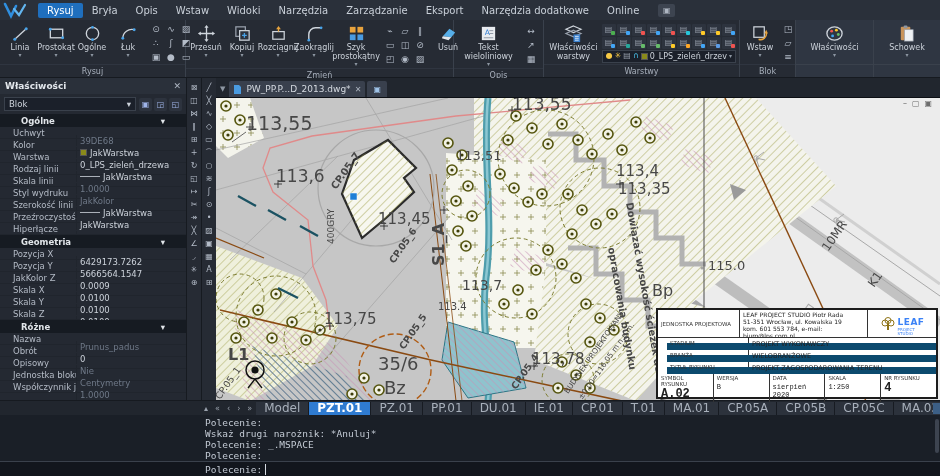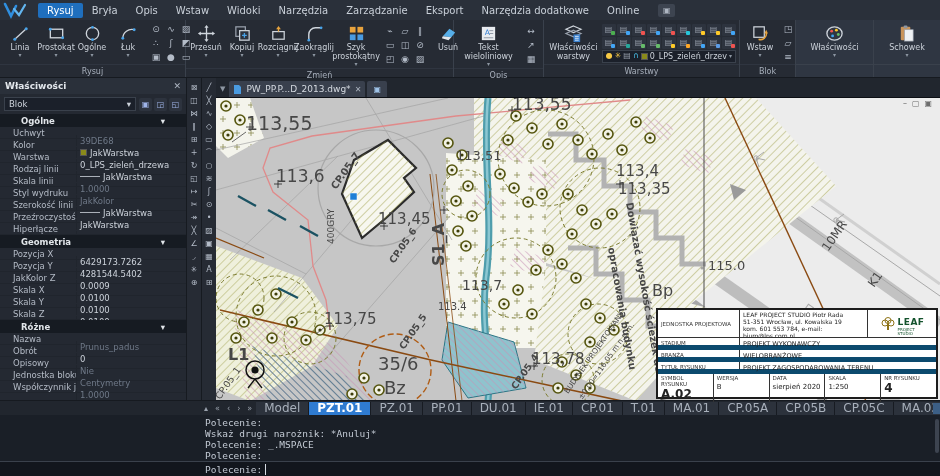--- a/index.html
+++ b/index.html
@@ -84,30 +84,30 @@
   .mlab { font-family:"DejaVu Sans",sans-serif; fill:#474747; }
 
   
   .tblock { position:absolute; left:440px; top:210px; width:282px; height:91px; background:#fff;
     border:2px solid #1c1c1c; color:#222; z-index:4; display:flex; flex-direction:column; }
   .tb-row1 { height:28px; display:flex; border-bottom:1px solid #333; }
   .tb-c { border-right:1px solid #333; padding:1px 3px; overflow:hidden; }
   .tb-lbl { font-size:5.5px; color:#333; }
   .tb-addr { font-size:6px; line-height:7px; color:#222; }
   .tb-logo { display:flex; align-items:center; justify-content:center; gap:2px; border-right:none; }
-  .tb-logo-txt { color:#14532d; line-height:1; }
+  .tb-logo-txt { color:#3b82f6; line-height:1; }
   .tb-logo-txt b { font-size:9px; letter-spacing:.5px; }
   .tb-logo-txt div { font-size:4px; }
-  .tb-mid { height:12px; display:flex; border-bottom:5px solid #0c4a6e; }
+  .tb-mid { height:12px; display:flex; border-bottom:7px solid #0c4a6e;margin-left:9px; }
   .tb-mid .tb-lbl { width:82px; border-right:1px solid #333; padding:2px 3px 0; }
   .tb-mid .tb-val { flex:1; font-size:6.5px; padding:2px 3px 0; }
   .tb-bot { flex:1; display:flex; }
   .tb-cell { border-right:1px solid #333; display:flex; flex-direction:column; padding:1px 3px; }
   .tb-cell:last-child { border-right:none; }
-  .tb-cell .v { font-size:7px; margin-top:2px; }
+  .tb-cell .v { font-size:7px; margin-top:2px;font-family:Liberation Mono, monospace; }
   .tb-cell .v.big { font-size:12px; font-weight:bold; margin-top:0; }
 
   
   .layoutbar { height:15px; background:#21262e; display:flex; align-items:center; flex:none;
     padding-left:201px; gap:1px; border-top:1px solid #161a20; position:relative; }
   .lnav { color:#9aa2ad; font-size:8px; padding:0 3px; }
   .ltab { height:13px; background:#2c323c; color:#a8b0bb; font-size:12px; display:flex; align-items:center;
     padding:0 8px; border-right:1px solid #171b22; white-space:nowrap; }
   .ltab.active { background:#2f7bd1; color:#fff; font-weight:bold; }
   .ltab-add { color:#9aa2ad; font-size:9px; padding:0 5px; }
@@ -604,21 +604,21 @@
           <div class="p-row">
             <span class="p-label">Pozycja X</span>
             <span class="p-val">
               <span>6429173.7262</span>
             </span>
           </div>
 
           <div class="p-row">
             <span class="p-label">Pozycja Y</span>
             <span class="p-val">
-              <span>4281544.5402</span>
+              <span>5666564.1547</span>
             </span>
           </div>
 
           <div class="p-row">
             <span class="p-label">JakKolor Z</span>
             <span class="p-val">
               <span>0.0009</span>
             </span>
           </div>
 

